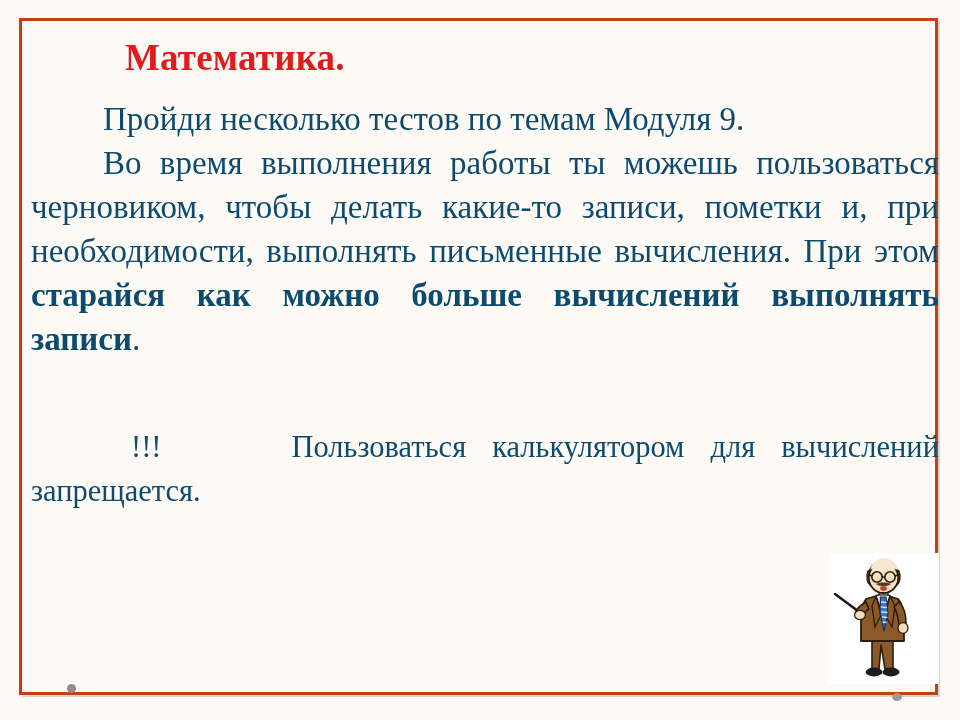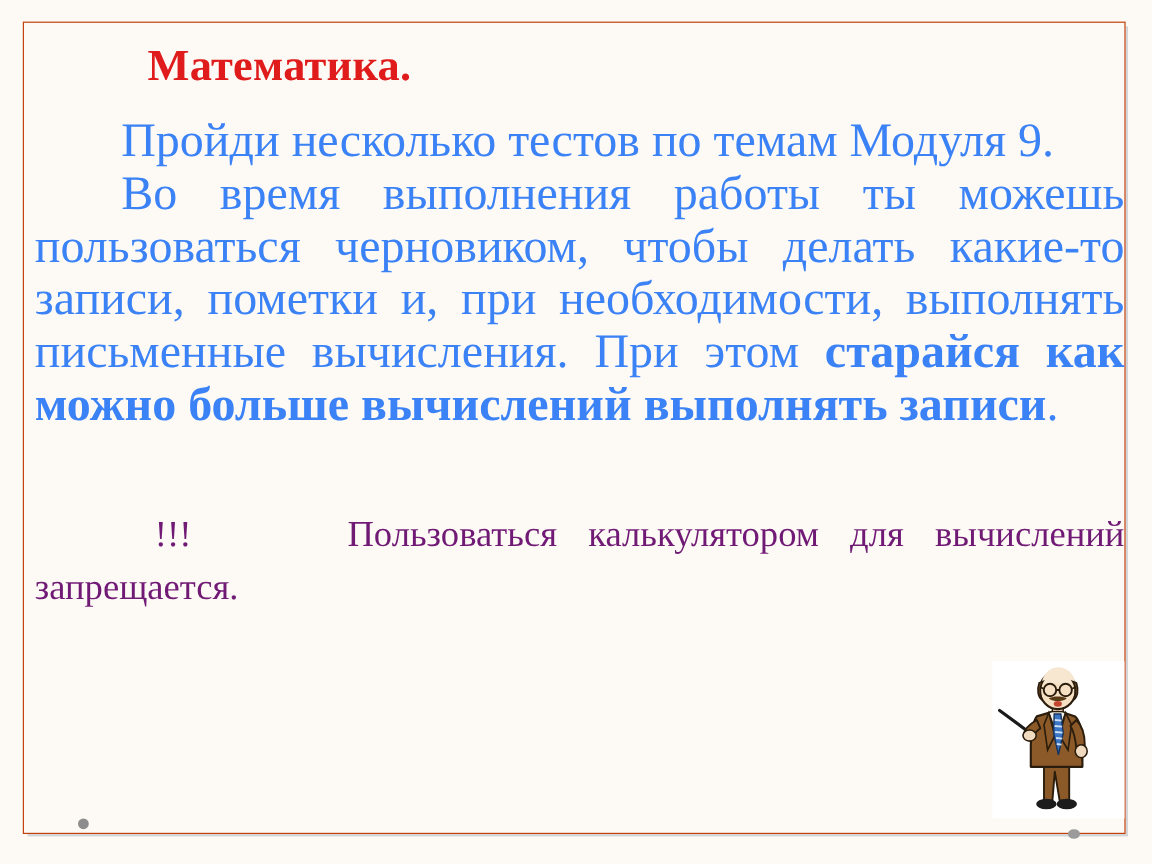--- a/index.html
+++ b/index.html
@@ -17,21 +17,21 @@
   }
 
   .slide {
     position: absolute;
     left: 19px;
     top: 18px;
     width: 919px;
     height: 677px;
     box-sizing: border-box;
     background: #fdfaf5;
-    border: 1px solid #c2410c;
+    border: 3px solid #c2410c;
     box-shadow: 3px 3px 0 -1px rgba(120,130,150,0.30);
   }
 
   .slide-inner {
     position: relative;
     width: 100%;
     height: 100%;
   }
 
   
@@ -46,22 +46,22 @@
     white-space: nowrap;
     line-height: 1.1;
   }
 
   
   .body-block {
     position: absolute;
     left: 9px;
     top: 76px;
     width: 908px;
-    color: #3b82f6;
-    font-size: 40px;
+    color: #0c4a6e;
+    font-size: 33px;
     line-height: 44px;
     text-align: justify;
     text-justify: inter-word;
   }
 
   .para {
     margin: 0;
     text-align: justify;
     text-justify: inter-word;
   }
@@ -85,21 +85,21 @@
     font-weight: bold;
   }
 
   .warn-block {
     position: absolute;
     left: 9px;
     top: 404px;
     width: 908px;
     font-size: 30.5px;
     line-height: 44px;
-    color: #701a75;
+    color: #0c4a6e;
     text-align: justify;
     text-justify: inter-word;
   }
   .warn-block .para.indent {
     text-indent: 100px;
   }
 
   
   .teacher-figure {
     position: absolute;

